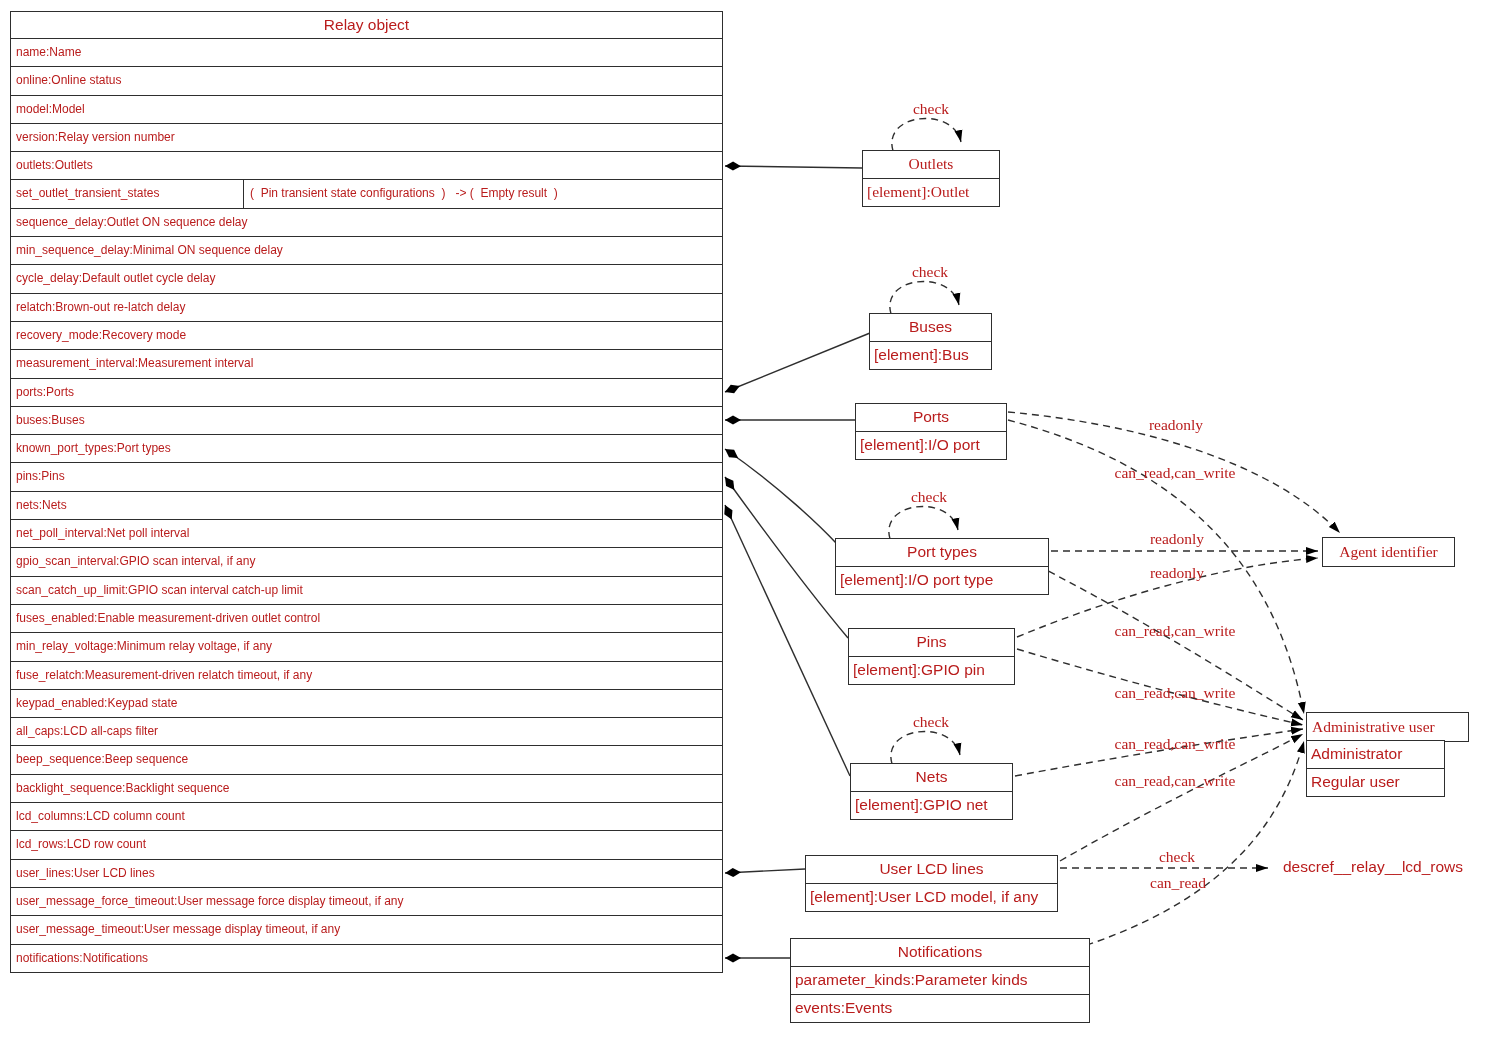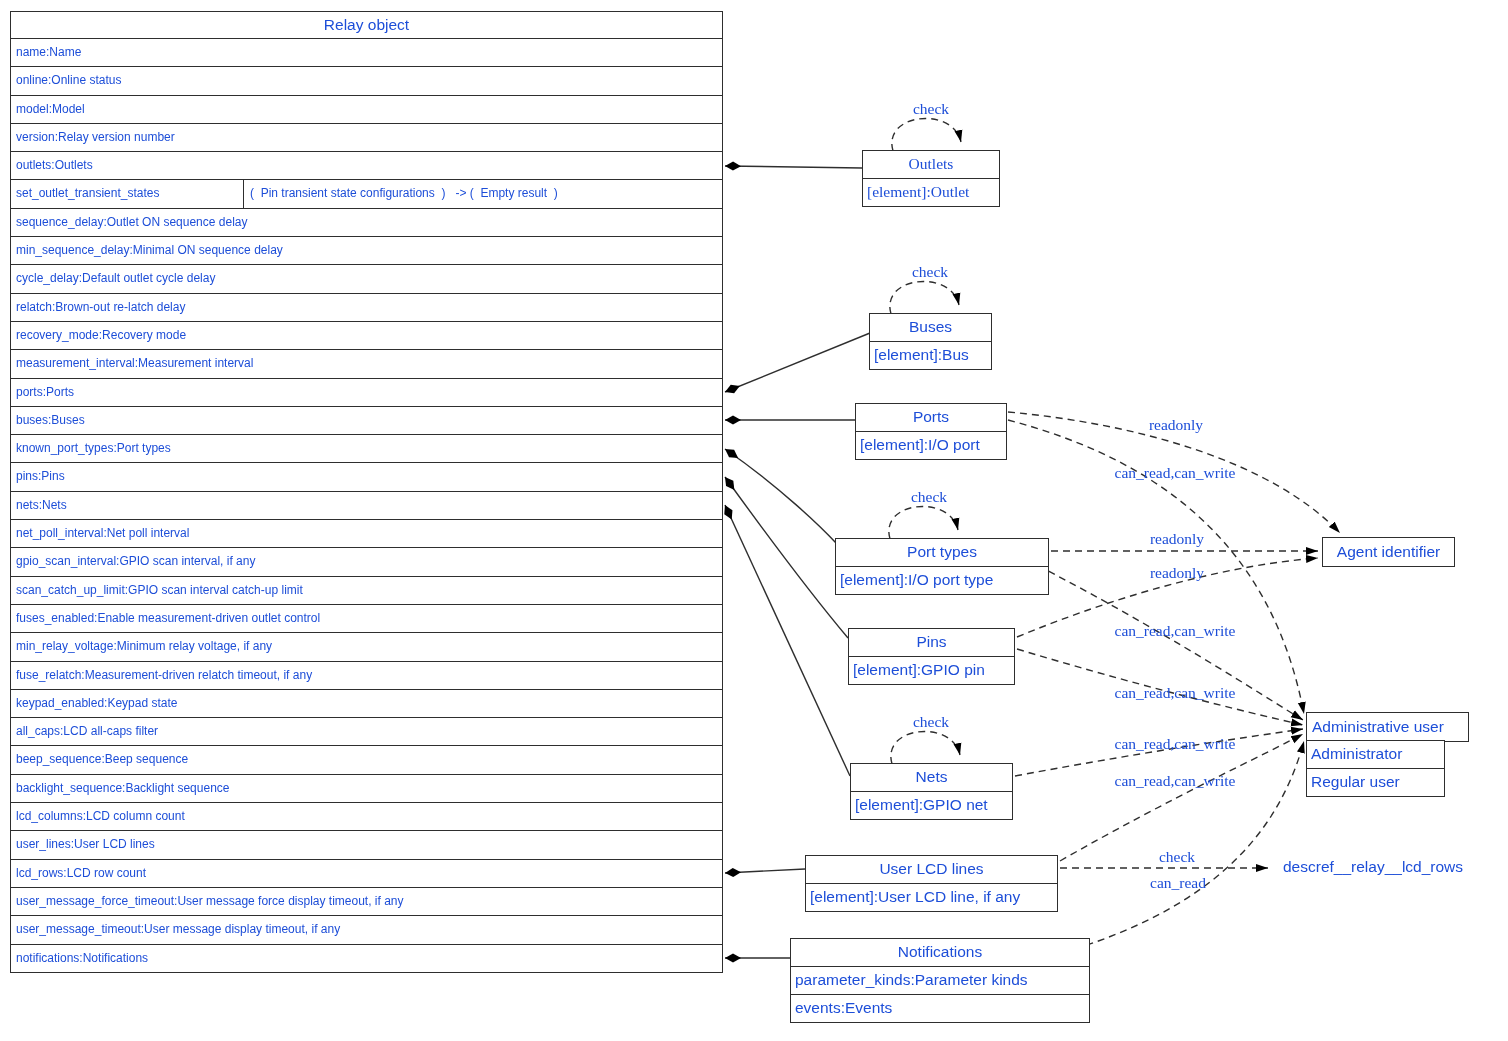--- a/index.html
+++ b/index.html
@@ -1,38 +1,38 @@
 <!DOCTYPE html>
 <html><head>
 <meta charset="utf-8">
 <style>
   html,body{margin:0;padding:0;background:#fff;}
   #canvas{position:relative;width:1508px;height:1041px;background:#fff;
-          font-family:"Liberation Sans",sans-serif;color:#1d4ed8;overflow:hidden;}
+          font-family:"Liberation Sans",sans-serif;color:#b91c1c;overflow:hidden;}
   svg.edges{position:absolute;left:0;top:0;z-index:1;}
   svg.edges path{fill:none;stroke:#2e2e2e;stroke-width:1.4;}
   svg.edges path.dashed{stroke-dasharray:7 5;}
   svg.edges marker path{fill:#000;stroke:none;}
 
   .tbl{position:absolute;left:10px;top:11px;width:713px;box-sizing:border-box;
        border:1.5px solid #2e2e2e;background:#fff;z-index:2;}
   .tbl .hdr{height:26px;line-height:26px;text-align:center;font-size:15.5px;}
   .trow{height:28.3px;line-height:27px;border-top:1.3px solid #2e2e2e;font-size:12px;
         padding:0 0 0 5px;box-sizing:border-box;white-space:nowrap;overflow:hidden;}
   .trow.split{padding:0;display:flex;}
   .trow.split .c1{width:233px;border-right:1.3px solid #2e2e2e;padding-left:5px;box-sizing:border-box;}
   .trow.split .c2{padding-left:6px;white-space:pre;text-align:right;}
 
   .node{position:absolute;border:1.5px solid #2e2e2e;box-sizing:border-box;background:#fff;
         font-size:15.5px;z-index:2;}
   .node .nh{height:27px;line-height:26px;text-align:center;border-bottom:1.5px solid #2e2e2e;
             padding:0 4px;white-space:nowrap;}
   .node .nr{height:27px;line-height:26px;padding:0 4px;white-space:nowrap;}
   .node .nr + .nr{border-top:1.3px solid #2e2e2e;}
-  .node.single{height:30px;line-height:27px;text-align:center;padding:0 5px;white-space:nowrap;}
+  .node.single{height:30px;line-height:27px;text-align:center;padding:0 5px;white-space:nowrap;font-family:Liberation Serif, serif;}
 
   .elabel{position:absolute;font-family:"Liberation Serif",serif;font-size:15.5px;
           white-space:nowrap;transform:translateX(-50%);z-index:3;}
   .freetext{position:absolute;font-size:15.5px;white-space:nowrap;z-index:2;}
 </style>
 </head>
 <body>
 
 <div id="canvas">
 
@@ -98,22 +98,22 @@
     <div class="trow">gpio_scan_interval:GPIO scan interval, if any</div>
     <div class="trow">scan_catch_up_limit:GPIO scan interval catch-up limit</div>
     <div class="trow">fuses_enabled:Enable measurement-driven outlet control</div>
     <div class="trow">min_relay_voltage:Minimum relay voltage, if any</div>
     <div class="trow">fuse_relatch:Measurement-driven relatch timeout, if any</div>
     <div class="trow">keypad_enabled:Keypad state</div>
     <div class="trow">all_caps:LCD all-caps filter</div>
     <div class="trow">beep_sequence:Beep sequence</div>
     <div class="trow">backlight_sequence:Backlight sequence</div>
     <div class="trow">lcd_columns:LCD column count</div>
+    <div class="trow">lcd_rows:LCD row count</div>
     <div class="trow">user_lines:User LCD lines</div>
-    <div class="trow">lcd_rows:LCD row count</div>
     <div class="trow">user_message_force_timeout:User message force display timeout, if any</div>
     <div class="trow">user_message_timeout:User message display timeout, if any</div>
     <div class="trow">notifications:Notifications</div>
   </div>
 
   <div class="node" style="left:862px;top:150px;width:138px;font-family:Liberation Serif, serif;">
     <div class="nh">Outlets</div>
     <div class="nr">[element]:Outlet</div>
   </div>
 
@@ -137,21 +137,21 @@
     <div class="nr">[element]:GPIO pin</div>
   </div>
 
   <div class="node" style="left:850px;top:763px;width:163px;">
     <div class="nh">Nets</div>
     <div class="nr">[element]:GPIO net</div>
   </div>
 
   <div class="node" style="left:805px;top:855px;width:253px;">
     <div class="nh">User LCD lines</div>
-    <div class="nr">[element]:User LCD line, if any</div>
+    <div class="nr">[element]:User LCD model, if any</div>
   </div>
 
   <div class="node" style="left:790px;top:938px;width:300px;">
     <div class="nh">Notifications</div>
     <div class="nr">parameter_kinds:Parameter kinds</div>
     <div class="nr">events:Events</div>
   </div>
 
   <div class="node single" style="left:1322px;top:537px;width:133px;">Agent identifier</div>
 

